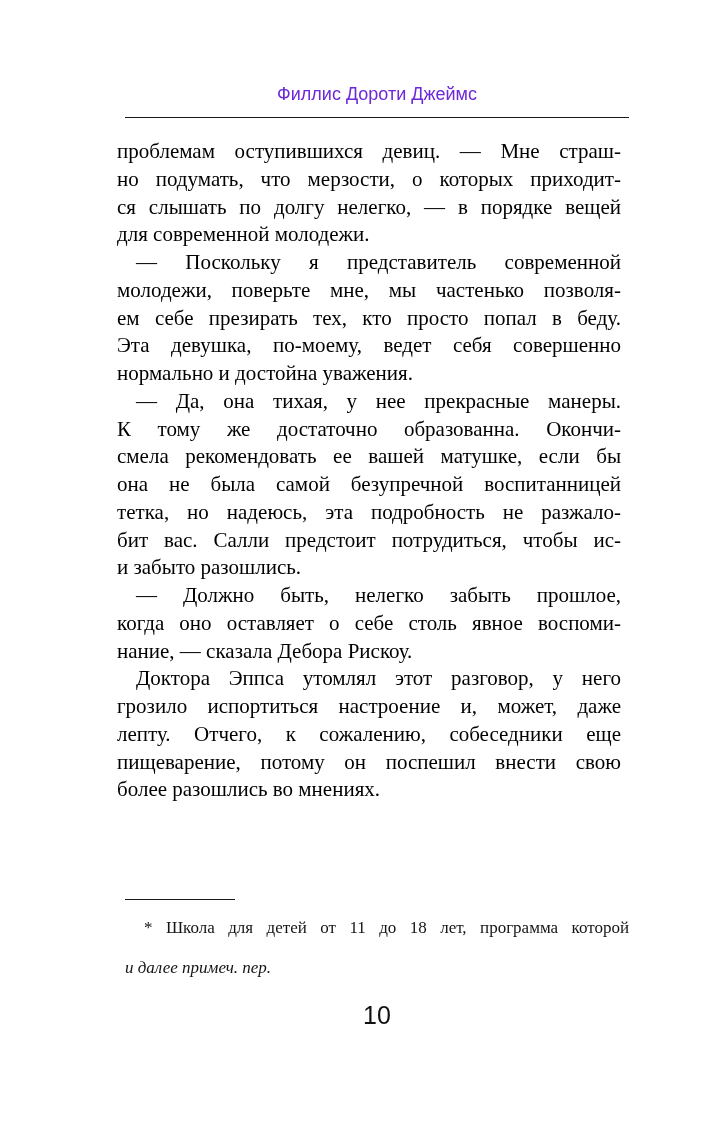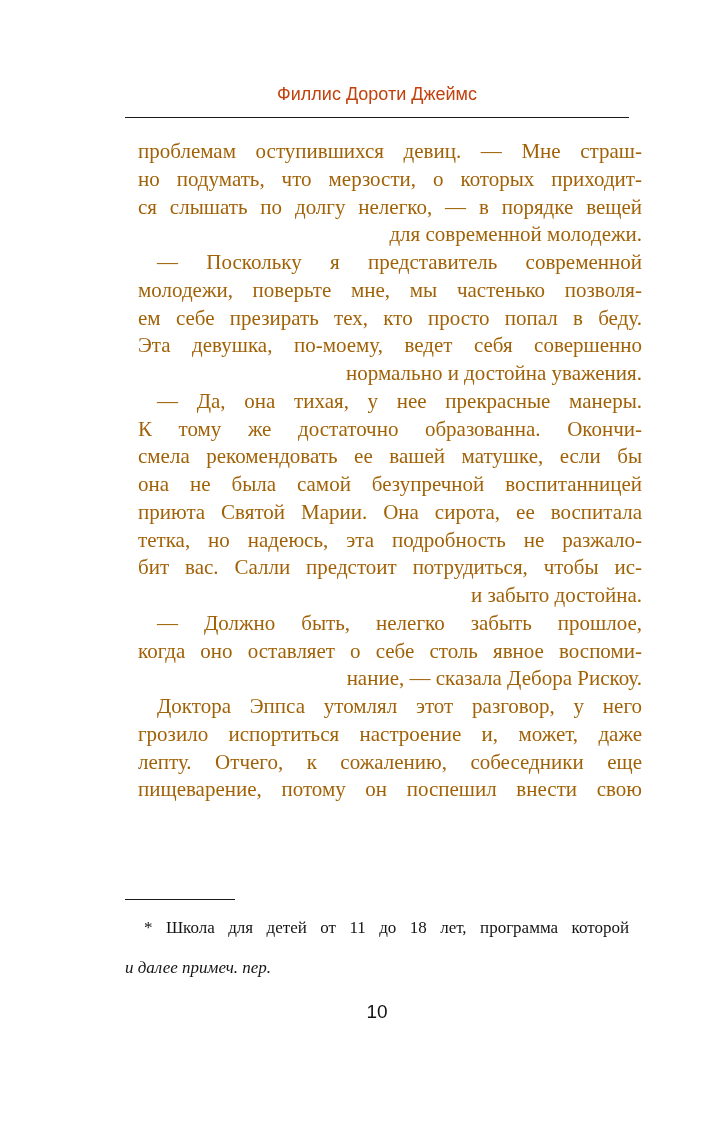--- a/index.html
+++ b/index.html
@@ -12,41 +12,41 @@
     overflow: hidden;
   }
   .running-head {
     position: absolute;
     left: 125px;
     width: 504px;
     top: 84px;
     text-align: center;
     font-family: "Liberation Sans", sans-serif;
     font-size: 18px;
-    color: #c2410c;
+    color: #6d28d9;
   }
   .head-rule {
     position: absolute;
     left: 125px;
     width: 504px;
     top: 117px;
     height: 0;
     border-top: 1.6px solid #1a1a1a;
   }
   .body-text {
     position: absolute;
-    left: 138px;
+    left: 117px;
     width: 504px;
     top: 138px;
     font-family: "Liberation Serif", serif;
     font-size: 21px;
     line-height: 27.75px;
-    color: #a16207;
+    color: #000000;
   }
-  .line { text-align: right; }
+  .line { text-align: left; }
   .line.just { text-align: justify; text-align-last: justify; }
   .line.indent { padding-left: 19px; }
   .footnote {
     position: absolute;
     left: 125px;
     width: 504px;
     top: 899px;
     font-family: "Liberation Serif", serif;
     font-size: 17px;
     line-height: 22.6px;
@@ -62,21 +62,21 @@
   .fn-line.just { text-align: justify; text-align-last: justify; }
   .fn-line.indent { padding-left: 19px; }
   .fn-line .it { font-style: italic; }
   .page-number {
     position: absolute;
     left: 125px;
     width: 504px;
     top: 1001px;
     text-align: center;
     font-family: "Liberation Sans", sans-serif;
-    font-size: 19px;
+    font-size: 25px;
     color: #111111;
   }
 </style>
 </head>
 <body>
 
 <div class="page">
   <div class="running-head">Филлис Дороти Джеймс</div>
   <div class="head-rule"></div>
 
@@ -87,31 +87,31 @@
       <div class="line">для современной молодежи.</div>
       <div class="line just indent">— Поскольку я представитель современной</div>
       <div class="line just">молодежи, поверьте мне, мы частенько позволя-</div>
       <div class="line just">ем себе презирать тех, кто просто попал в беду.</div>
       <div class="line just">Эта девушка, по-моему, ведет себя совершенно</div>
       <div class="line">нормально и достойна уважения.</div>
       <div class="line just indent">— Да, она тихая, у нее прекрасные манеры.</div>
       <div class="line just">К тому же достаточно образованна. Окончи-</div>
       <div class="line just">смела рекомендовать ее вашей матушке, если бы</div>
       <div class="line just">она не была самой безупречной воспитанницей</div>
-      <div class="line just">приюта Святой Марии. Она сирота, ее воспитала</div>
       <div class="line just">тетка, но надеюсь, эта подробность не разжало-</div>
       <div class="line just">бит вас. Салли предстоит потрудиться, чтобы ис-</div>
-      <div class="line">и забыто достойна.</div>
+      <div class="line">и забыто разошлись.</div>
       <div class="line just indent">— Должно быть, нелегко забыть прошлое,</div>
       <div class="line just">когда оно оставляет о себе столь явное воспоми-</div>
       <div class="line">нание, — сказала Дебора Рискоу.</div>
       <div class="line just indent">Доктора Эппса утомлял этот разговор, у него</div>
       <div class="line just">грозило испортиться настроение и, может, даже</div>
       <div class="line just">лепту. Отчего, к сожалению, собеседники еще</div>
       <div class="line just">пищеварение, потому он поспешил внести свою</div>
+      <div class="line">более разошлись во мнениях.</div>
     </div>
 
   <div class="footnote">
     <div class="footnote-rule"></div>
     <div>
         <div class="fn-line just indent"><span>* Школа для детей от 11 до 18 лет, программа которой</span></div>
         <div class="fn-line"><span class="it">и далее примеч. пер.</span></div>
       </div>
   </div>
 

